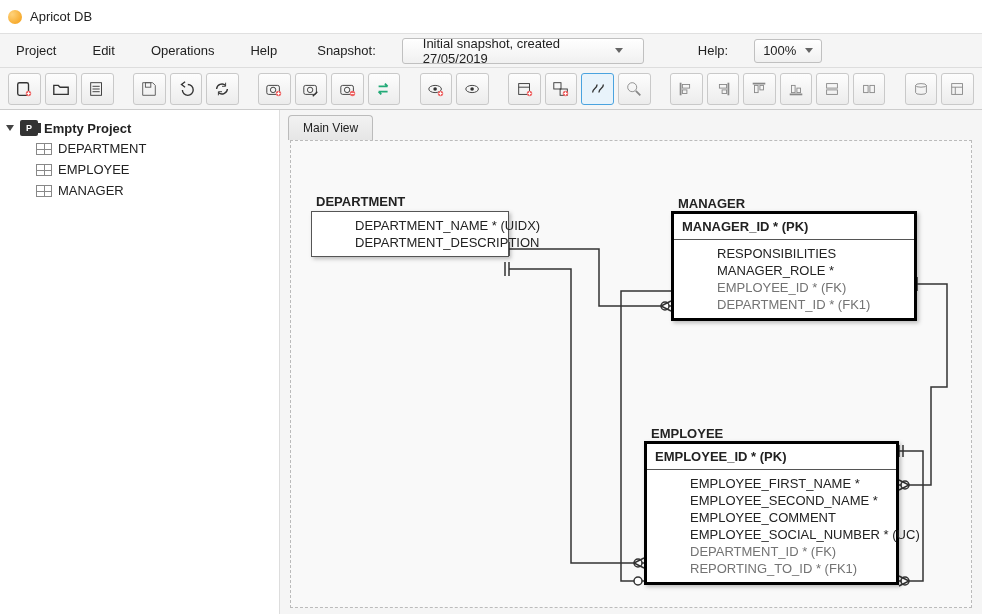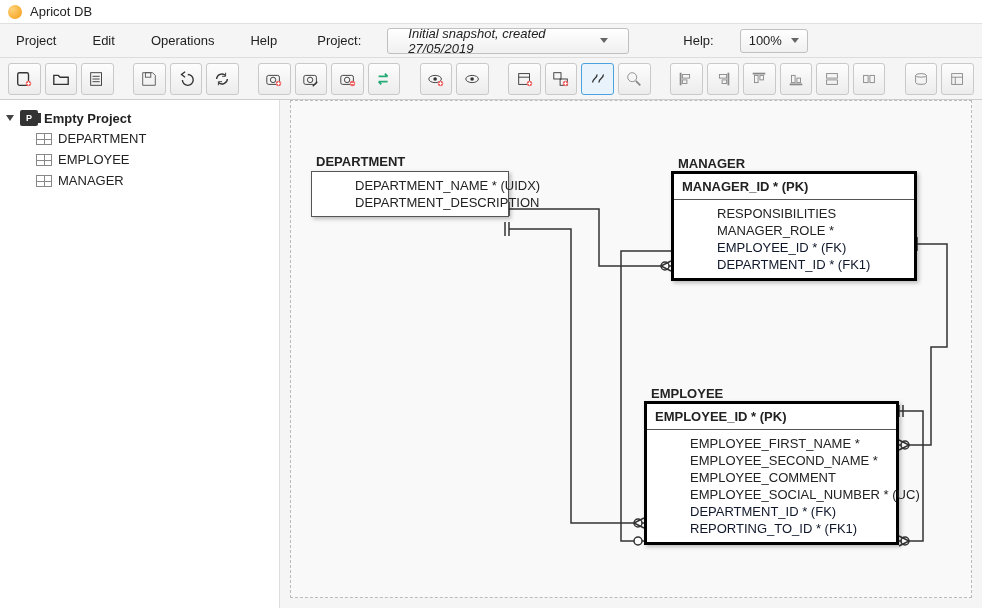--- a/index.html
+++ b/index.html
@@ -1,27 +1,27 @@
 <!DOCTYPE html>
 <html><head>
 <meta charset="utf-8">
 <style>
 * { box-sizing: border-box; margin: 0; padding: 0; font-family: "Segoe UI", Tahoma, sans-serif; }
 body { background: #fff; font-size: 13px; color: #222; width: 982px; height: 614px; overflow: hidden; position: relative; }
 
 
-.title-bar { display: flex; align-items: center; height: 24px; padding: 0 8px; background: #fff; border-bottom: 1px solid #e0e0e0; }
+.title-bar { display: flex; align-items: center; height: 34px; padding: 0 8px; background: #fff; border-bottom: 1px solid #e0e0e0; }
 .title-icon { width: 14px; height: 14px; border-radius: 50%; background: radial-gradient(circle at 30% 30%, #ffd27a, #f39c12); margin-right: 8px; }
 .title-text { font-size: 13px; }
 
 
 .menu-bar { display: flex; align-items: center; height: 34px; padding: 0 6px; background: #f5f5f5; border-bottom: 1px solid #ddd; gap: 16px; }
 .menu-item { padding: 4px 10px; cursor: default; }
 .menu-label { padding: 4px 4px 4px 14px; }
-.snapshot-select { display: flex; align-items: center; justify-content: center; width: 242px; height: 26px; border: 1px solid #c0c0c0; background: linear-gradient(#fff, #f0f0f0); padding: 0 20px; margin-left: 6px; border-radius: 3px; font-style: italic; }
+.snapshot-select { display: flex; align-items: center; justify-content: center; width: 242px; height: 26px; border: 1px solid #c0c0c0; background: linear-gradient(#fff, #f0f0f0); padding: 0 20px; margin-left: 6px; border-radius: 3px; }
 .scale-select { display: flex; align-items: center; justify-content: space-between; width: 68px; height: 24px; border: 1px solid #c0c0c0; background: linear-gradient(#fff, #f0f0f0); padding: 0 8px; margin-left: 6px; border-radius: 3px; }
 .chev { width: 0; height: 0; border-left: 4px solid transparent; border-right: 4px solid transparent; border-top: 5px solid #666; }
 
 
 .toolbar { display: flex; align-items: center; height: 42px; padding: 4px 8px; background: #f5f5f5; border-bottom: 1px solid #ccc; gap: 4px; }
 .tb-btn { width: 34px; height: 32px; border: 1px solid #c9c9c9; background: linear-gradient(#fdfdfd, #ececec); border-radius: 3px; display: flex; align-items: center; justify-content: center; }
 .tb-btn.active { border-color: #4aa3df; background: #e8f3fb; }
 .tb-sep { width: 12px; }
 .tb-svg { width: 18px; height: 18px; }
 
@@ -43,41 +43,41 @@
 .tab { padding: 5px 14px; background: linear-gradient(#f2f2f2,#e6e6e6); border: 1px solid #bbb; border-bottom: none; border-radius: 4px 4px 0 0; font-size: 12px; }
 .canvas { flex: 1; position: relative; margin: 0 10px 10px 10px; border: 1px dashed #bbb; background: #f9f9f9; overflow: hidden; }
 
 
 .entity { position: absolute; background: #fff; border: 1px solid #555; min-width: 180px; box-shadow: 2px 2px 4px rgba(0,0,0,0.25); }
 .entity.selected { border: 3px solid #000; }
 .entity .ename { font-weight: bold; padding: 2px 4px; position: absolute; top: -20px; left: 0; font-size: 13px; }
 .entity .pk { font-weight: bold; padding: 5px 8px; border-bottom: 1px solid #555; }
 .entity .cols { padding: 5px 8px; margin-left: 35px; }
 .entity .col { padding: 1px 0; font-size: 13px; white-space: nowrap; }
-.entity .fk { color: #0f172a; }
+.entity .fk { color: #737373; }
 
 
 .connectors { position: absolute; left: 0; top: 0; width: 100%; height: 100%; pointer-events: none; }
 .connectors line, .connectors polyline { stroke: #333; stroke-width: 1.5; fill: none; }
 .connectors circle { fill: #fff; stroke: #333; stroke-width: 1.5; }
 </style>
 </head>
 <body>
 
 <div class="title-bar">
   <div class="title-icon"></div>
   <div class="title-text">Apricot DB</div>
 </div>
 
 <div class="menu-bar">
   <div class="menu-item">Project</div>
   <div class="menu-item">Edit</div>
   <div class="menu-item">Operations</div>
   <div class="menu-item">Help</div>
-  <div class="menu-label">Project:</div>
+  <div class="menu-label">Snapshot:</div>
   <div class="snapshot-select">
     <span>Initial snapshot, created 27/05/2019</span>
     <span class="chev"></span>
   </div>
   <div class="menu-label" style="margin-left:24px">Help:</div>
   <div class="scale-select">
     <span>100%</span>
     <span class="chev"></span>
   </div>
 </div>
@@ -266,20 +266,23 @@
       <span class="table-icon"></span>
       <span>EMPLOYEE</span>
     </div>
     <div class="tree-child">
       <span class="table-icon"></span>
       <span>MANAGER</span>
     </div>
   </div>
 
   <div class="canvas-wrap">
+    <div class="tab-strip">
+      <div class="tab">Main View</div>
+    </div>
     <div class="canvas">
 
       <svg class="connectors">
 
         <polyline points="218,108 308,108 308,165 380,165"></polyline>
         <line x1="214" y1="101" x2="214" y2="115"></line>
           <line x1="218" y1="101" x2="218" y2="115"></line>
         <circle cx="374" cy="165" r="4"></circle>
           <line x1="380" y1="160" x2="370" y2="165"></line>
           <line x1="380" y1="170" x2="370" y2="165"></line>

